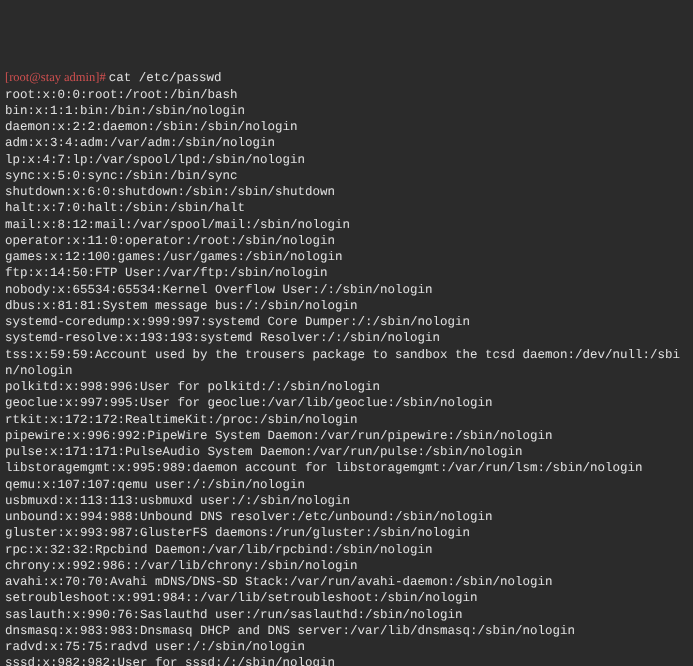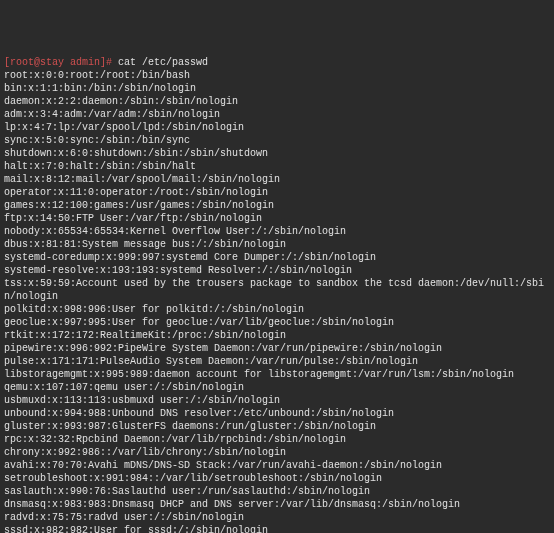--- a/index.html
+++ b/index.html
@@ -10,21 +10,21 @@
   line-height: 1.3;
   color: #e0e0e0;
   padding: 4px;
   width: 554px;
   height: 533px;
   overflow: hidden;
   white-space: pre-wrap;
   word-break: break-all;
 }
 .line { display: block; }
-.prompt-red { color: #d05050; }
+.prompt-red { color: #d05050; font-family: Liberation Serif, serif; }
 .white { color: #e0e0e0; }
 </style>
 </head>
 <body>
 
 
 
 <div id="terminal"><div class="line"><span class="prompt-red">[root@stay admin]# </span><span class="white">cat /etc/passwd</span></div><div class="line"><span class="white">root:x:0:0:root:/root:/bin/bash</span></div><div class="line"><span class="white">bin:x:1:1:bin:/bin:/sbin/nologin</span></div><div class="line"><span class="white">daemon:x:2:2:daemon:/sbin:/sbin/nologin</span></div><div class="line"><span class="white">adm:x:3:4:adm:/var/adm:/sbin/nologin</span></div><div class="line"><span class="white">lp:x:4:7:lp:/var/spool/lpd:/sbin/nologin</span></div><div class="line"><span class="white">sync:x:5:0:sync:/sbin:/bin/sync</span></div><div class="line"><span class="white">shutdown:x:6:0:shutdown:/sbin:/sbin/shutdown</span></div><div class="line"><span class="white">halt:x:7:0:halt:/sbin:/sbin/halt</span></div><div class="line"><span class="white">mail:x:8:12:mail:/var/spool/mail:/sbin/nologin</span></div><div class="line"><span class="white">operator:x:11:0:operator:/root:/sbin/nologin</span></div><div class="line"><span class="white">games:x:12:100:games:/usr/games:/sbin/nologin</span></div><div class="line"><span class="white">ftp:x:14:50:FTP User:/var/ftp:/sbin/nologin</span></div><div class="line"><span class="white">nobody:x:65534:65534:Kernel Overflow User:/:/sbin/nologin</span></div><div class="line"><span class="white">dbus:x:81:81:System message bus:/:/sbin/nologin</span></div><div class="line"><span class="white">systemd-coredump:x:999:997:systemd Core Dumper:/:/sbin/nologin</span></div><div class="line"><span class="white">systemd-resolve:x:193:193:systemd Resolver:/:/sbin/nologin</span></div><div class="line"><span class="white">tss:x:59:59:Account used by the trousers package to sandbox the tcsd daemon:/dev/null:/sbin/nologin</span></div><div class="line"><span class="white">polkitd:x:998:996:User for polkitd:/:/sbin/nologin</span></div><div class="line"><span class="white">geoclue:x:997:995:User for geoclue:/var/lib/geoclue:/sbin/nologin</span></div><div class="line"><span class="white">rtkit:x:172:172:RealtimeKit:/proc:/sbin/nologin</span></div><div class="line"><span class="white">pipewire:x:996:992:PipeWire System Daemon:/var/run/pipewire:/sbin/nologin</span></div><div class="line"><span class="white">pulse:x:171:171:PulseAudio System Daemon:/var/run/pulse:/sbin/nologin</span></div><div class="line"><span class="white">libstoragemgmt:x:995:989:daemon account for libstoragemgmt:/var/run/lsm:/sbin/nologin</span></div><div class="line"><span class="white">qemu:x:107:107:qemu user:/:/sbin/nologin</span></div><div class="line"><span class="white">usbmuxd:x:113:113:usbmuxd user:/:/sbin/nologin</span></div><div class="line"><span class="white">unbound:x:994:988:Unbound DNS resolver:/etc/unbound:/sbin/nologin</span></div><div class="line"><span class="white">gluster:x:993:987:GlusterFS daemons:/run/gluster:/sbin/nologin</span></div><div class="line"><span class="white">rpc:x:32:32:Rpcbind Daemon:/var/lib/rpcbind:/sbin/nologin</span></div><div class="line"><span class="white">chrony:x:992:986::/var/lib/chrony:/sbin/nologin</span></div><div class="line"><span class="white">avahi:x:70:70:Avahi mDNS/DNS-SD Stack:/var/run/avahi-daemon:/sbin/nologin</span></div><div class="line"><span class="white">setroubleshoot:x:991:984::/var/lib/setroubleshoot:/sbin/nologin</span></div><div class="line"><span class="white">saslauth:x:990:76:Saslauthd user:/run/saslauthd:/sbin/nologin</span></div><div class="line"><span class="white">dnsmasq:x:983:983:Dnsmasq DHCP and DNS server:/var/lib/dnsmasq:/sbin/nologin</span></div><div class="line"><span class="white">radvd:x:75:75:radvd user:/:/sbin/nologin</span></div><div class="line"><span class="white">sssd:x:982:982:User for sssd:/:/sbin/nologin</span></div></div>
 
 

